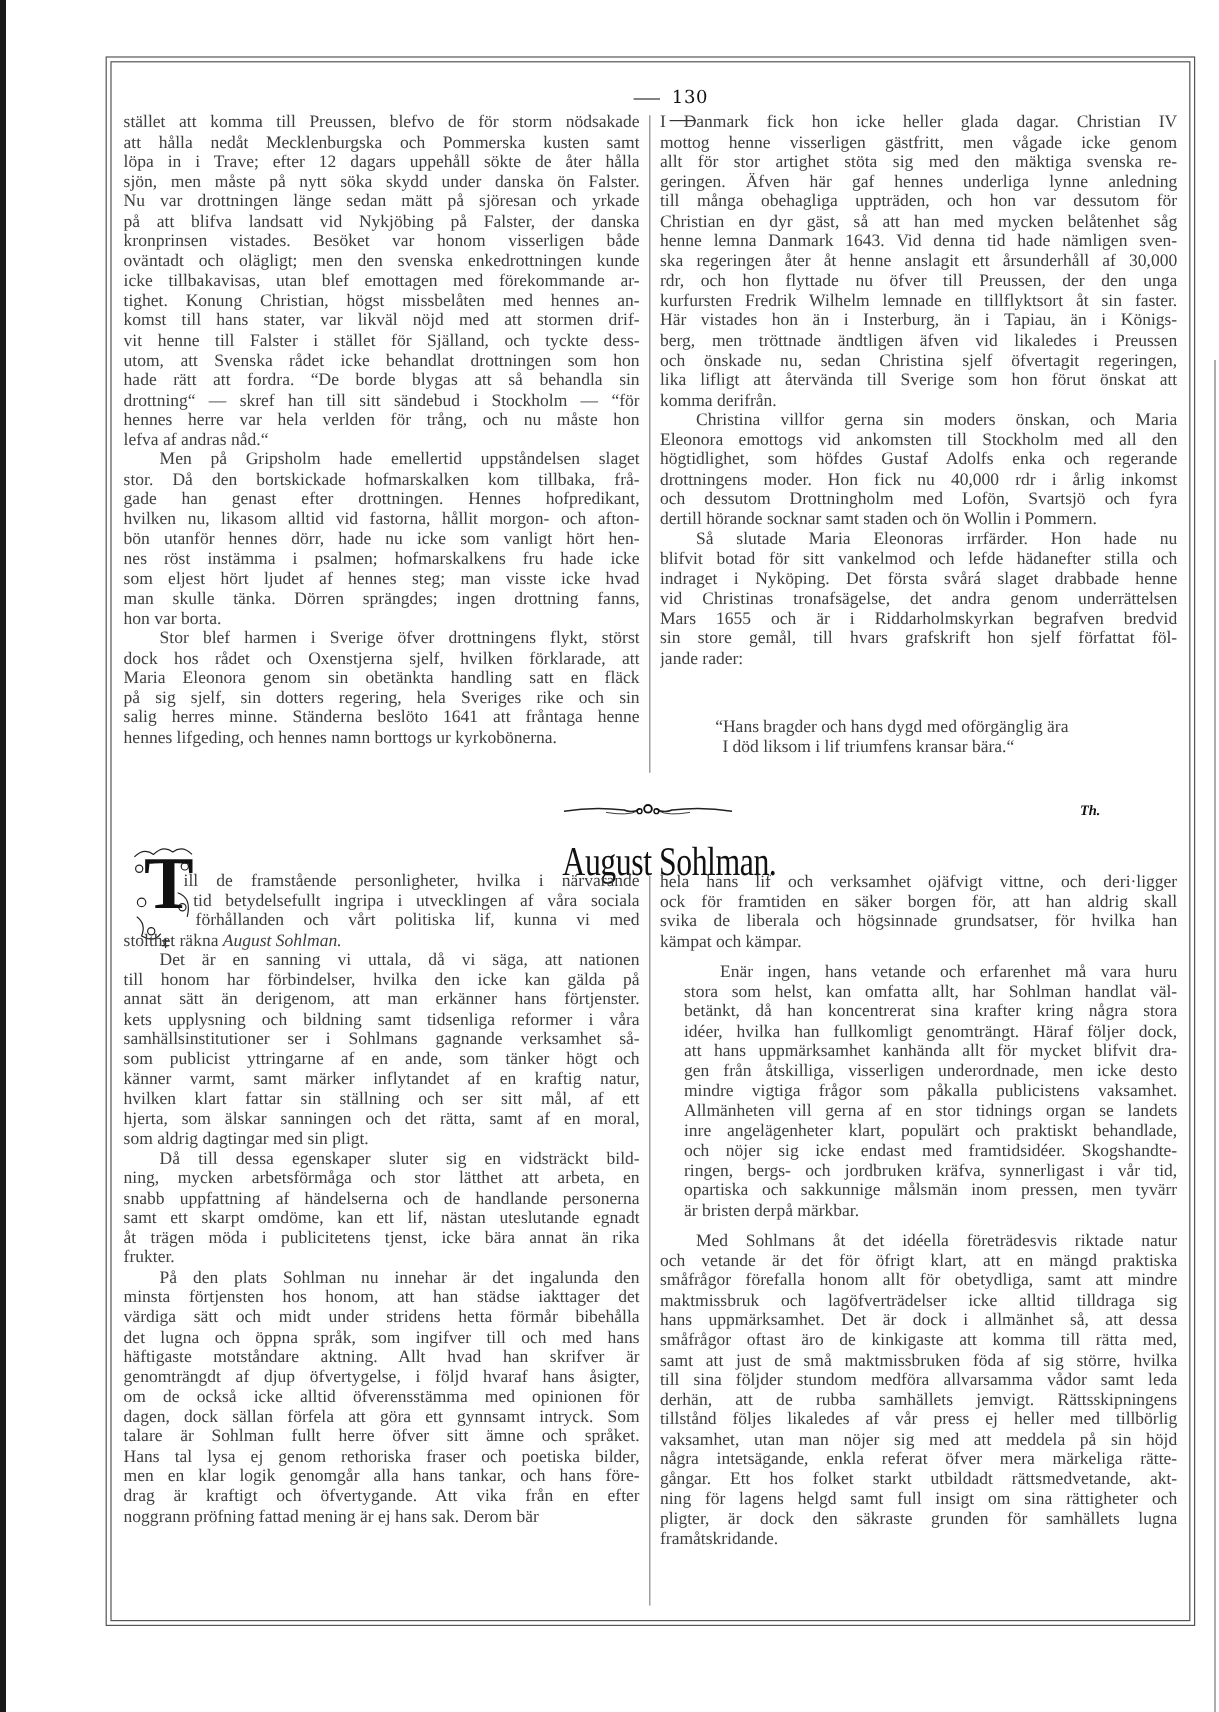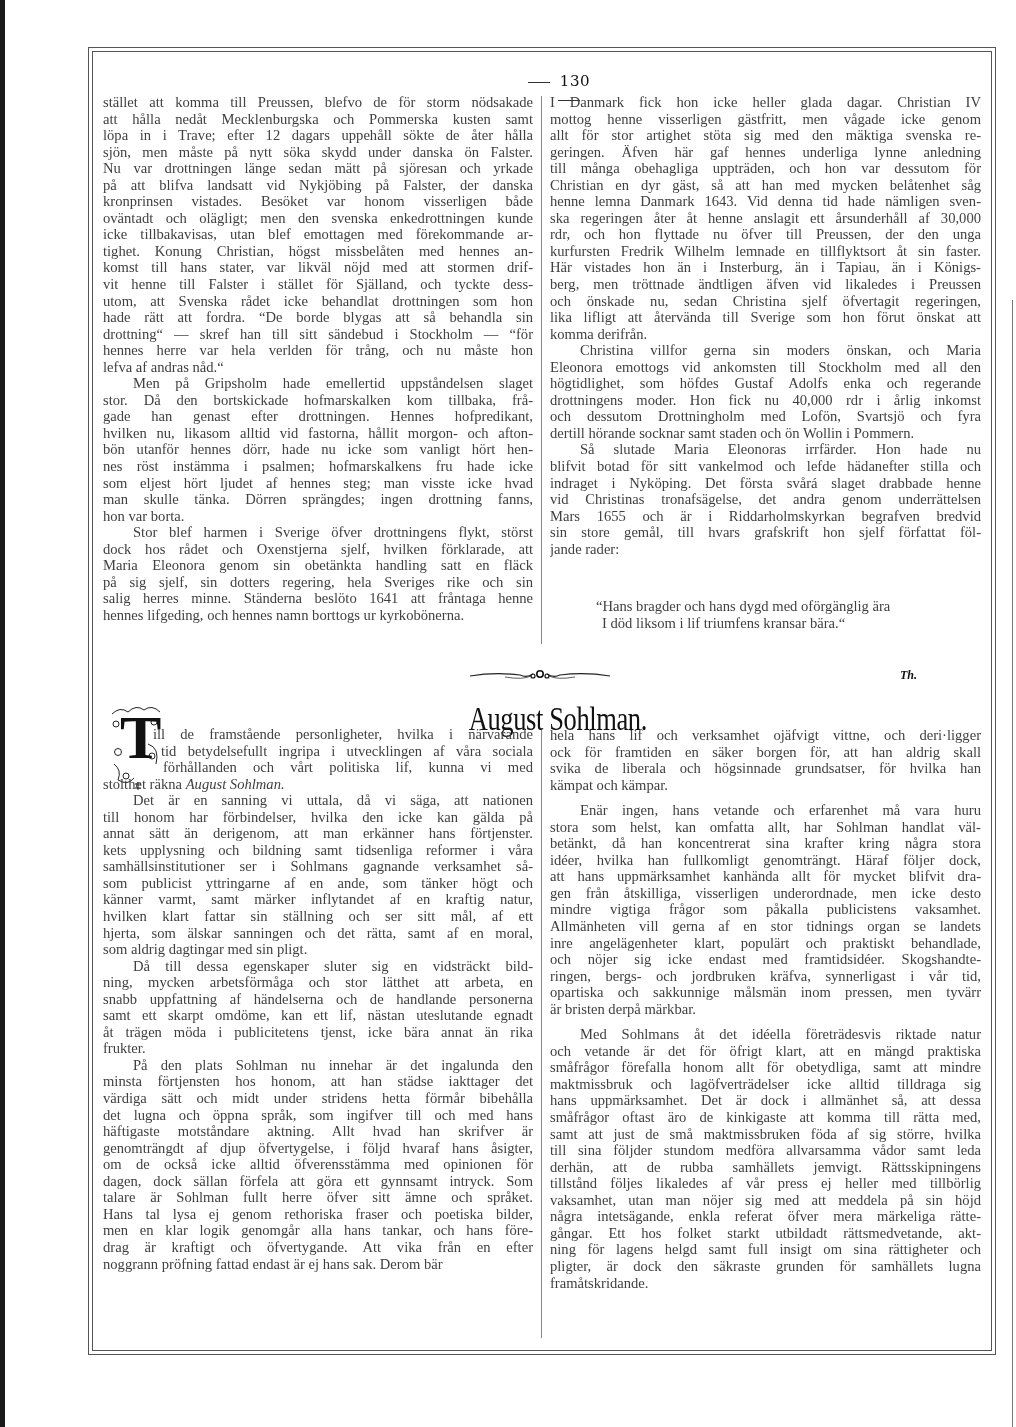--- a/index.html
+++ b/index.html
@@ -185,32 +185,32 @@
       <span class="line">värdiga sätt och midt under stridens hetta förmår bibehålla</span>
       <span class="line">det lugna och öppna språk, som ingifver till och med hans</span>
       <span class="line">häftigaste motståndare aktning.  Allt hvad han skrifver är</span>
       <span class="line">genomträngdt af djup öfvertygelse, i följd hvaraf hans åsigter,</span>
       <span class="line">om de också icke alltid öfverensstämma med opinionen för</span>
       <span class="line">dagen, dock sällan förfela att göra ett gynnsamt intryck.  Som</span>
       <span class="line">talare är Sohlman fullt herre öfver sitt ämne och språket.</span>
       <span class="line">Hans tal lysa ej genom rethoriska fraser och poetiska bilder,</span>
       <span class="line">men en klar logik genomgår alla hans tankar, och hans före-</span>
       <span class="line">drag är kraftigt och öfvertygande.  Att vika från en efter</span>
-      <span class="line last">noggrann pröfning fattad endast är ej hans sak.  Derom bär</span>
+      <span class="line last">noggrann pröfning fattad mening är ej hans sak.  Derom bär</span>
     </div>
   </div>
 <div class="col-rule" style="left:541px; top:730px; height:608px;"></div>
 <div class="col c4" id="c4">
     <div>
       <span class="line">hela hans lif och verksamhet ojäfvigt vittne, och deri·ligger</span>
       <span class="line">ock för framtiden en säker borgen för, att han aldrig skall</span>
       <span class="line">svika de liberala och högsinnade grundsatser, för hvilka han</span>
       <span class="line last">kämpat och kämpar.</span>
     </div>
-    <div style="margin-top: 9px;">
+    <div style="margin-top: 9px; margin-left: 20px;">
       <span class="line" style="padding-left: 30px;">Enär ingen, hans vetande och erfarenhet må vara huru</span>
       <span class="line">stora som helst, kan omfatta allt, har Sohlman handlat väl-</span>
       <span class="line">betänkt, då han koncentrerat sina krafter kring några stora</span>
       <span class="line">idéer, hvilka han fullkomligt genomträngt.  Häraf följer dock,</span>
       <span class="line">att hans uppmärksamhet kanhända allt för mycket blifvit dra-</span>
       <span class="line">gen från åtskilliga, visserligen underordnade, men icke desto</span>
       <span class="line">mindre vigtiga frågor som påkalla publicistens vaksamhet.</span>
       <span class="line">Allmänheten vill gerna af en stor tidnings organ se landets</span>
       <span class="line">inre angelägenheter klart, populärt och praktiskt behandlade,</span>
       <span class="line">och nöjer sig icke endast med framtidsidéer.  Skogshandte-</span>

